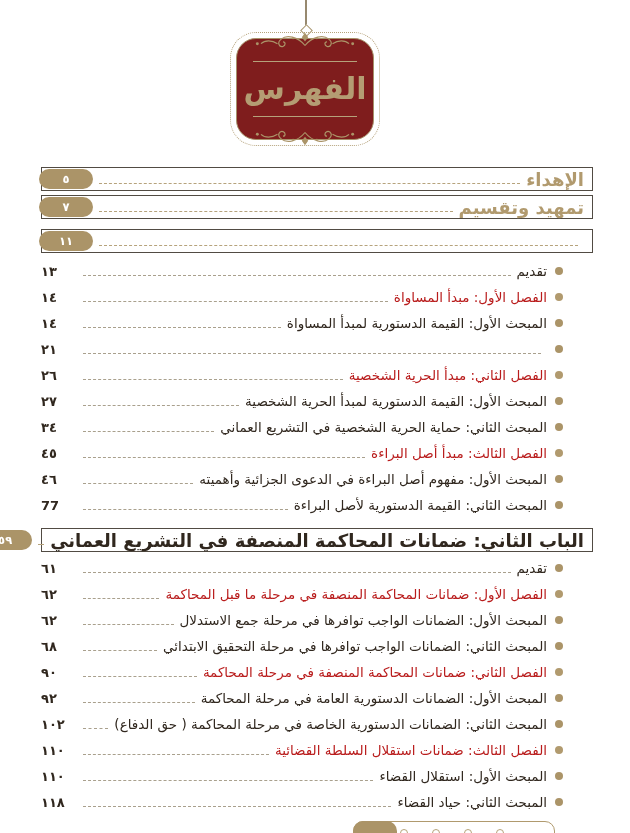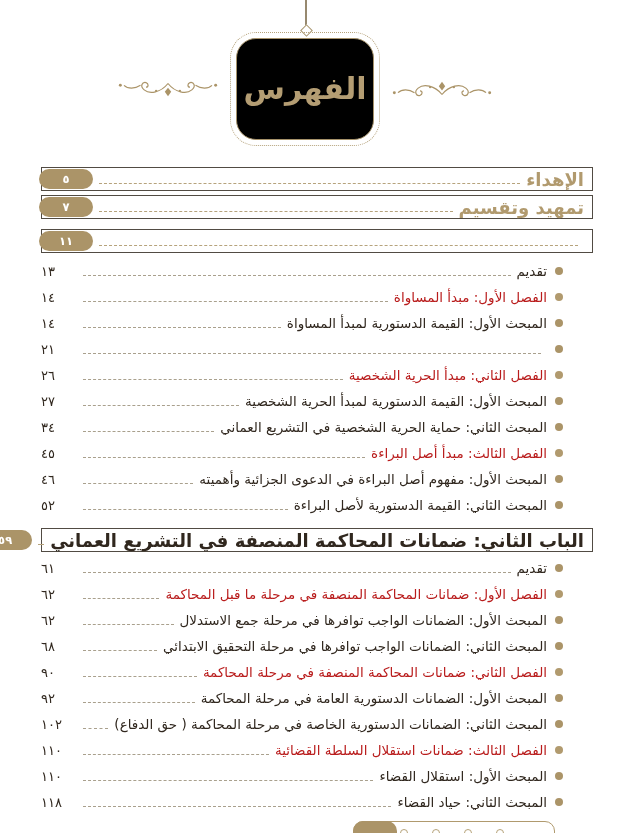--- a/index.html
+++ b/index.html
@@ -5,21 +5,21 @@
   html,body{margin:0;padding:0;background:#ffffff;}
   body{font-family:"DejaVu Sans",sans-serif;}
   .sheet{position:relative;width:630px;height:833px;background:#ffffff;overflow:hidden;direction:rtl;margin:0 auto;}
 
   
   .hanger{position:absolute;left:305px;top:0;width:1.5px;height:30px;background:#97896f;}
   .hanger-finial{position:absolute;left:302px;top:26px;width:7px;height:7px;background:#ffffff;border:1.2px solid #a8956d;transform:rotate(45deg);}
 
   
   .cartouche{position:absolute;left:230px;top:32px;width:150px;height:114px;border:1.5px dotted #b5a27b;border-radius:26px;padding:5px;box-sizing:border-box;}
-  .cartouche-inner{width:100%;height:100%;border:1.5px solid #a6926a;border-radius:20px;box-sizing:border-box;display:flex;flex-direction:row;align-items:center;justify-content:center;gap:10px;background:#000000;}
+  .cartouche-inner{width:100%;height:100%;border:1.5px solid #a6926a;border-radius:20px;box-sizing:border-box;display:flex;flex-direction:column;align-items:center;justify-content:center;gap:10px;background:#7f1d1d;}
   .rule{width:104px;height:0;border-top:1px solid #b5a27b;}
   .big-title{font-size:30px;line-height:34px;font-weight:bold;color:#b49d73;white-space:nowrap;}
   .flourish{flex:none;}
 
   
   .toc{position:absolute;left:41px;top:167px;width:552px;}
 
   .boxed-row{display:flex;align-items:center;height:24px;border:1px solid #514b43;padding-right:8px;box-sizing:border-box;position:relative;background:#fff;}
   .boxed-row + .boxed-row{margin-top:4px;}
   .boxed-row.section{margin-top:10px;}
@@ -31,21 +31,21 @@
   .leader{flex:1;min-width:6px;height:0;border-bottom:1.5px dashed #a9a08d;margin:0 6px;transform:translateY(4px);}
   .boxed-row .leader{border-bottom-color:#b6a37c;}
 
   .items{margin-top:5px;}
   .items.second{margin-top:3px;}
   .item{display:flex;align-items:center;height:26px;padding-right:30px;box-sizing:border-box;}
   .bullet{flex:none;width:8px;height:8px;border-radius:50%;background:#ab9468;margin-left:8px;}
   .item-label{font-weight:normal;font-size:13.5px;color:#30271e;white-space:nowrap;}
   .item.chapter .item-label{color:#b91c1c;}
   .item.chapter .bullet{background:#b19a6e;}
-  .pagenum{flex:none;width:36px;font-weight:normal;font-size:13px;color:#30271e;text-align:left;direction:ltr;}
+  .pagenum{flex:none;width:36px;font-weight:bold;font-size:13px;color:#30271e;text-align:left;direction:ltr;}
 
   
   .footer-orn{position:absolute;left:353px;top:821px;width:202px;height:24px;border:1.5px solid #b09a6e;border-radius:10px;box-sizing:border-box;display:flex;align-items:center;justify-content:flex-start;padding:0 50px 0 10px;gap:6px;background:#fff;}
   .fo-dot{width:6px;height:6px;border:1.2px solid #b6a379;border-radius:50%;flex:none;}
   .fo-dash{width:12px;height:0;border-top:1.5px dashed #b6a379;flex:none;}
   .footer-cap{position:absolute;left:-1px;top:-1.5px;width:44px;height:24px;background:#ab9468;border-radius:10px;}
 </style>
 </head>
 <body>
 
@@ -158,21 +158,21 @@
         <div class="item">
           <span class="bullet"></span>
           <span class="item-label">المبحث الأول: مفهوم أصل البراءة في الدعوى الجزائية وأهميته</span>
           <span class="leader"></span>
           <span class="pagenum">٤٦</span>
         </div>
         <div class="item">
           <span class="bullet"></span>
           <span class="item-label">المبحث الثاني: القيمة الدستورية لأصل البراءة</span>
           <span class="leader"></span>
-          <span class="pagenum">٥٢</span>
+          <span class="pagenum">77</span>
         </div>
       </div>
       <div class="boxed-row section">
         <span class="row-label">الباب الثاني: ضمانات المحاكمة المنصفة في التشريع العماني</span>
         <span class="leader"></span>
         <span class="badge">٥٩</span>
       </div>
       <div class="items second">
         <div class="item">
           <span class="bullet"></span>

